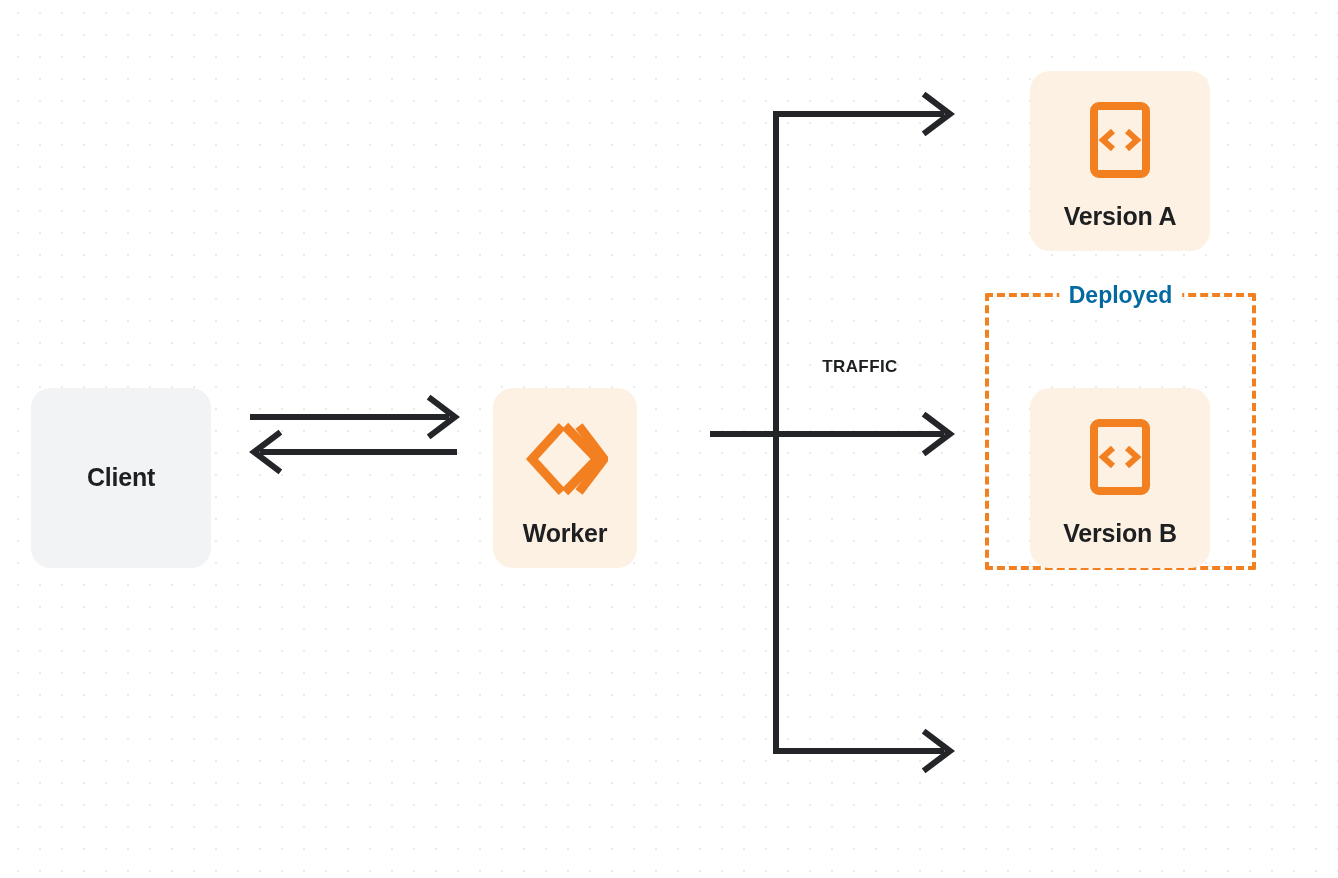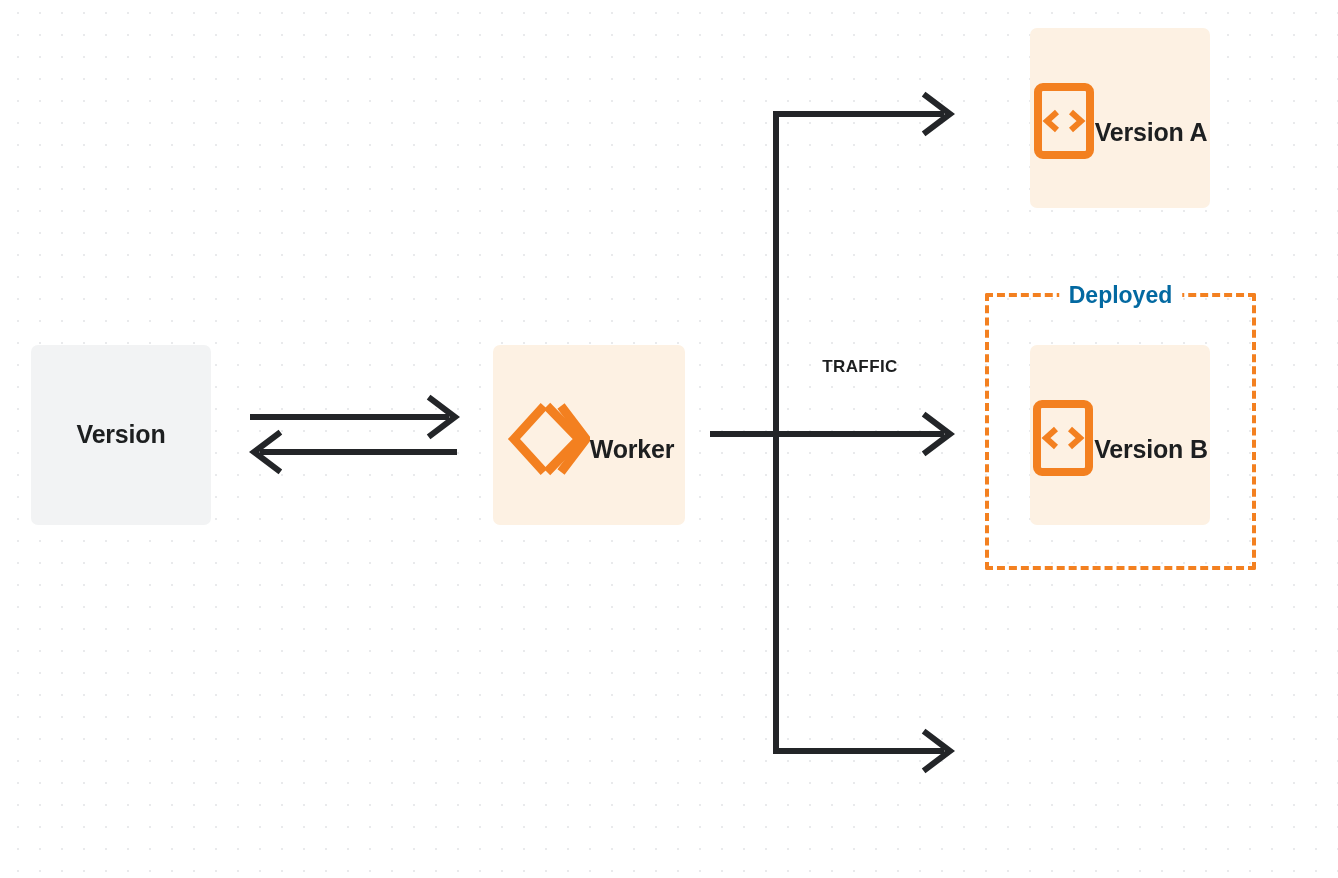--- a/index.html
+++ b/index.html
@@ -15,26 +15,27 @@
     background-color: #ffffff;
     background-image: radial-gradient(circle at 1px 1px, #e9eaec 1.2px, transparent 1.3px);
     background-size: 22px 22px;
     background-position: 17px 12px;
     font-family: "Liberation Sans", "DejaVu Sans", sans-serif;
   }
 
   
   .node {
     position: absolute;
-    border-radius: 7px;
+    border-radius: 20px;
     display: flex;
-    flex-direction: row;
+    flex-direction: column;
     align-items: center;
     justify-content: center;
     box-sizing: border-box;
+    margin-top: 43px;
   }
   .node-label {
     font-weight: bold;
     color: #1d1f20;
     letter-spacing: -0.2px;
     text-align: center;
     line-height: 1.1;
   }
 
   
@@ -44,21 +45,21 @@
     width: 180px;
     height: 180px;
     background: #f2f3f4;
   }
   #client-node .node-label { font-size: 25px; }
 
   
   #worker-node {
     left: 493px;
     top: 345px;
-    width: 192px;
+    width: 144px;
     height: 180px;
     background: #fdf1e3;
     padding-top: 12px;
   }
   #worker-node .node-label { font-size: 25px; margin-top: 18px; }
 
   
   .version-node {
     width: 180px;
     height: 180px;
@@ -151,21 +152,21 @@
       <polyline points="926,416 950,434 926,452" fill="none" stroke="#232528" stroke-width="6" stroke-linecap="square" stroke-linejoin="miter"></polyline>
       <polyline points="926,733 950,751 926,769" fill="none" stroke="#232528" stroke-width="6" stroke-linecap="square" stroke-linejoin="miter"></polyline>
     </g>
   </svg>
 
   <div id="traffic-label">
     <div>TRAFFIC</div>
   </div>
 
   <div class="node" id="client-node">
-    <div class="node-label">Version</div>
+    <div class="node-label">Client</div>
   </div>
 
   <div class="node" id="worker-node">
     <span>
       <svg width="86" height="78" viewBox="0 0 86 78" xmlns="http://www.w3.org/2000/svg">
         <polyline points="40,6 10,39 40,72" fill="none" stroke="#f38020" stroke-width="9" stroke-linecap="butt" stroke-linejoin="miter"></polyline>
         <polyline points="43,6 75,39 43,72" fill="none" stroke="#f38020" stroke-width="9" stroke-linecap="butt" stroke-linejoin="miter"></polyline>
         <polyline points="57,6 82,39 57,72" fill="none" stroke="#f38020" stroke-width="9" stroke-linecap="butt" stroke-linejoin="miter"></polyline>
       </svg>
     </span>

